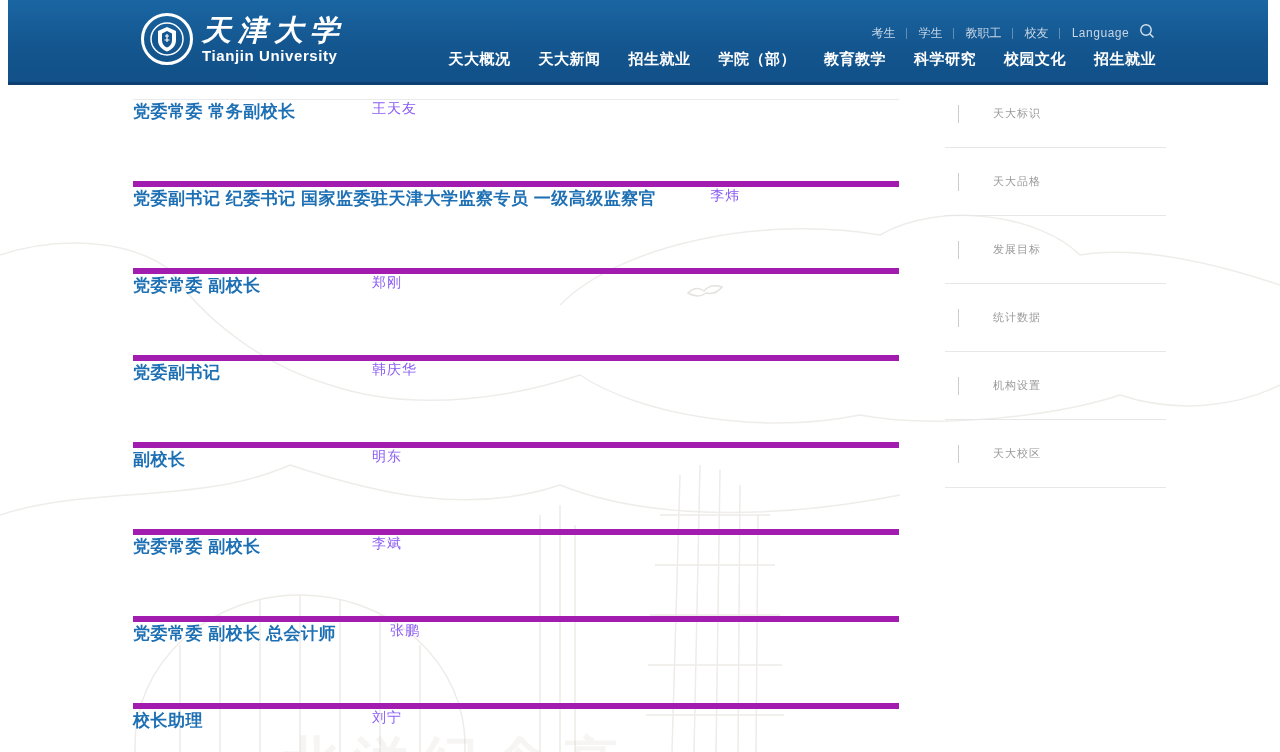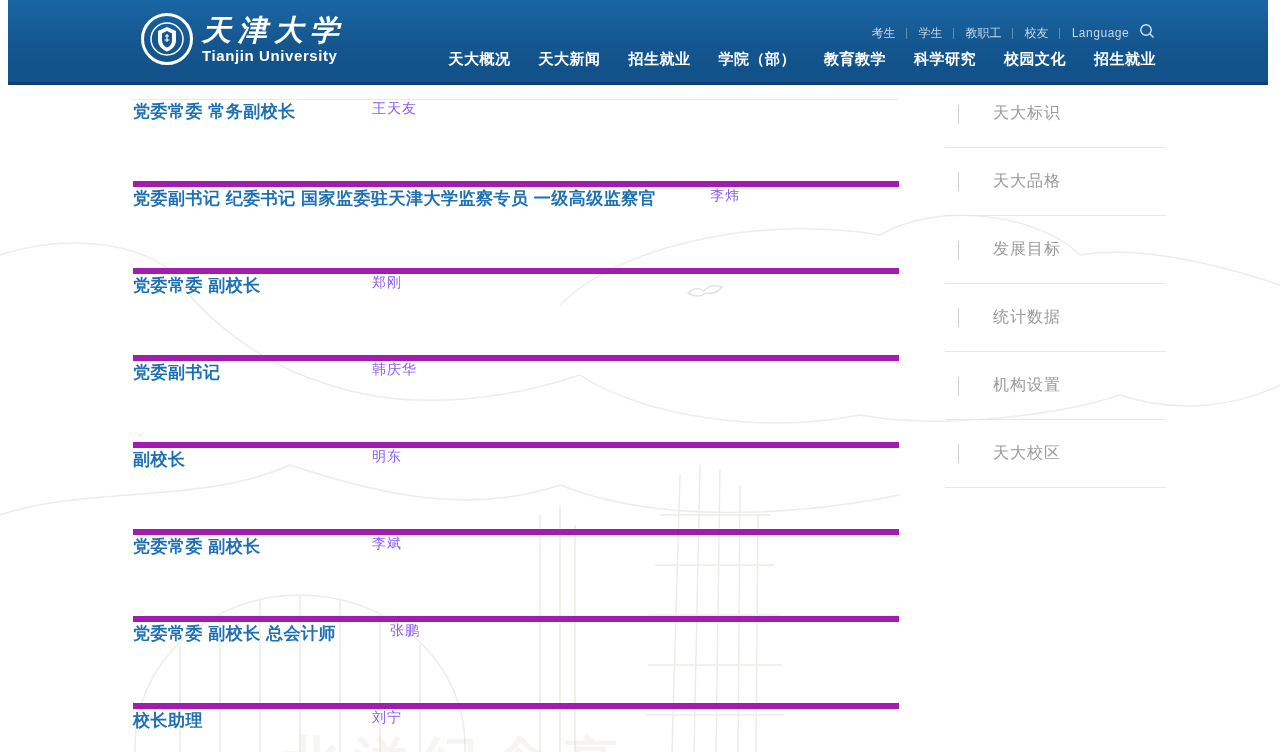--- a/index.html
+++ b/index.html
@@ -36,21 +36,21 @@
   .content { position:absolute; left:133px; top:85px; width:766px; z-index:2; }
   .lead-spacer { height:15px; border-bottom:1px solid #eaeaea; }
   .row { height:87px; display:flex; border-bottom:6px solid #a21caf;gap:32px; }
   .row-title { color:#1e70b4; font-weight:bold; font-size:17px; min-width:185px;
     margin-right:22px; white-space:nowrap; letter-spacing:0.5px; }
   .row-name { color:#8b5cf6; font-size:14px; white-space:nowrap; letter-spacing:1px; }
 
   
   .sidebar { position:absolute; left:945px; top:80px; width:221px; z-index:2; }
   .side-item { position:relative; height:68px; display:flex; align-items:center;
-    padding-left:48px; border-bottom:1px solid #e7e7e7; font-size:16px; color:#9a9a9a;
+    padding-left:48px; border-bottom:1px solid #e7e7e7; font-size:11px; color:#9a9a9a;
     cursor:pointer; letter-spacing:1px; }
   .side-bar-tick { position:absolute; left:13px; top:50%; transform:translateY(-50%);
     width:1px; height:18px; background:#cccccc; }
 
   .wm-text { font-size:56px; letter-spacing:14px; fill:#b3a892; opacity:0.10;
     font-weight:bold; }
 </style>
 </head>
 <body>
 

